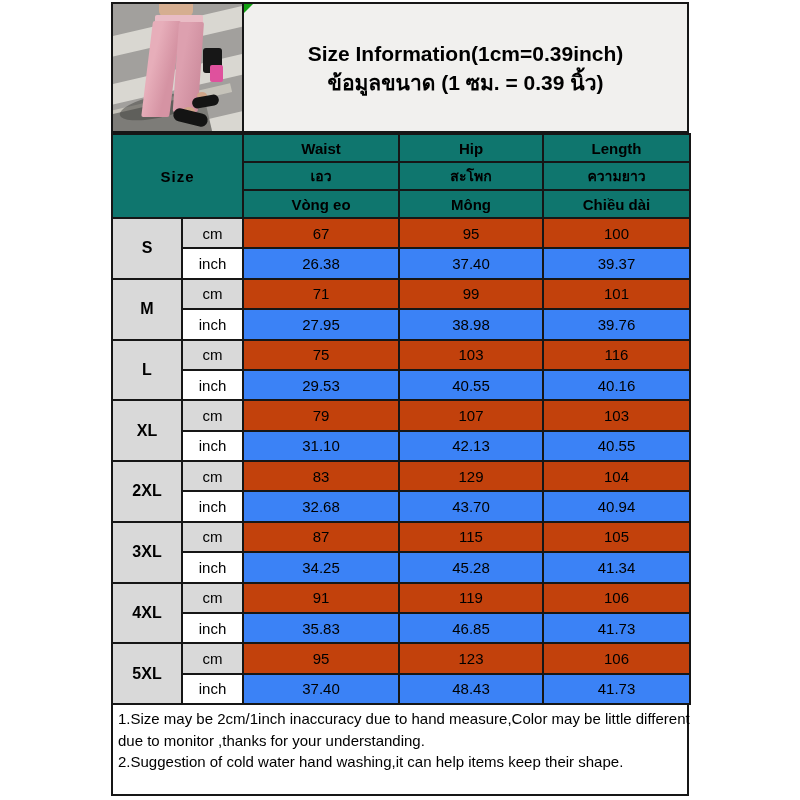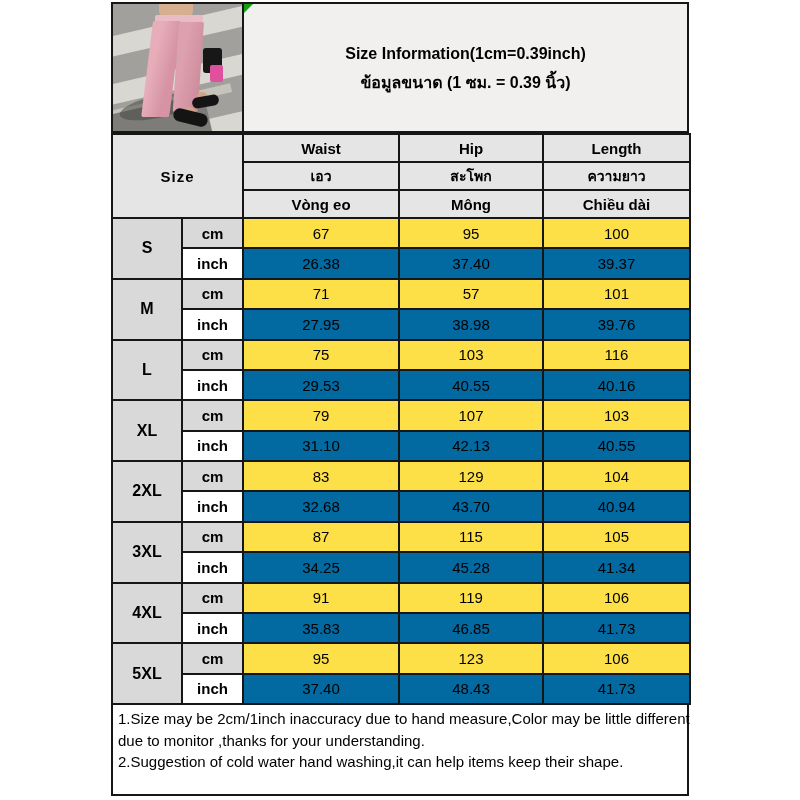--- a/index.html
+++ b/index.html
@@ -41,40 +41,40 @@
 
   .title-box{
     flex:1;box-sizing:border-box;border:2px solid #161616;border-left:none;
     background:#f1f0ee;position:relative;
     display:flex;flex-direction:column;justify-content:center;align-items:center;
   }
   .corner-triangle{
     position:absolute;top:0;left:0;width:0;height:0;
     border-top:9px solid #12a012;border-right:9px solid transparent;
   }
-  .title-line{font-weight:bold;font-size:16px;line-height:29px;white-space:nowrap;}
+  .title-line{font-weight:bold;font-size:21px;line-height:29px;white-space:nowrap;}
 
   
   table.size-table{
     border-collapse:collapse;table-layout:fixed;
     width:578px;height:572px;
   }
   .size-table th,.size-table td{
     border:2px solid #161616;text-align:center;vertical-align:middle;
     padding:0;overflow:hidden;
   }
   .size-table thead tr{height:28px;}
-  .size-table thead th{background:#e5e5e5;font-weight:bold;font-size:15px;}
+  .size-table thead th{background:#0f766e;font-weight:bold;font-size:15px;}
   .size-table thead tr.row-th th{font-size:14px;}
   th.size-big{font-size:31px;font-weight:bold;background:#d9d9d9;letter-spacing:1px;margin-left:16px;}
   td.size-cell{background:#d9d9d9;font-weight:bold;font-size:16px;}
-  td.unit-cell{font-weight:bold;font-size:15px;background:#ffffff;}
+  td.unit-cell{font-weight:normal;font-size:15px;background:#ffffff;}
   td.unit-cell.cm{background:#d9d9d9;}
-  td.val{font-size:15px;font-weight:normal;background:#0369a1;}
-  td.val.cm{background:#fde047;margin-top:24px;}
+  td.val{font-size:15px;font-weight:normal;background:#3b82f6;}
+  td.val.cm{background:#c2410c;margin-top:24px;}
 
   
   .attention-box{
     box-sizing:border-box;border:2px solid #161616;border-top:none;
     min-height:91px;background:#fff;padding:3px 5px 6px 5px;
     font-size:15px;line-height:21.5px;text-align:left;
   }
   .attention-box div{white-space:nowrap;}
 </style>
 </head>
@@ -151,21 +151,21 @@
         <td class="unit-cell">inch</td>
         <td class="val">26.38</td>
         <td class="val">37.40</td>
         <td class="val">39.37</td>
       </tr>
 
       <tr>
         <td class="size-cell" rowspan="2">M</td>
         <td class="unit-cell cm">cm</td>
         <td class="val cm">71</td>
-        <td class="val cm">57</td>
+        <td class="val cm">99</td>
         <td class="val cm">101</td>
       </tr>
       <tr>
         <td class="unit-cell">inch</td>
         <td class="val">27.95</td>
         <td class="val">38.98</td>
         <td class="val">39.76</td>
       </tr>
 
       <tr>

